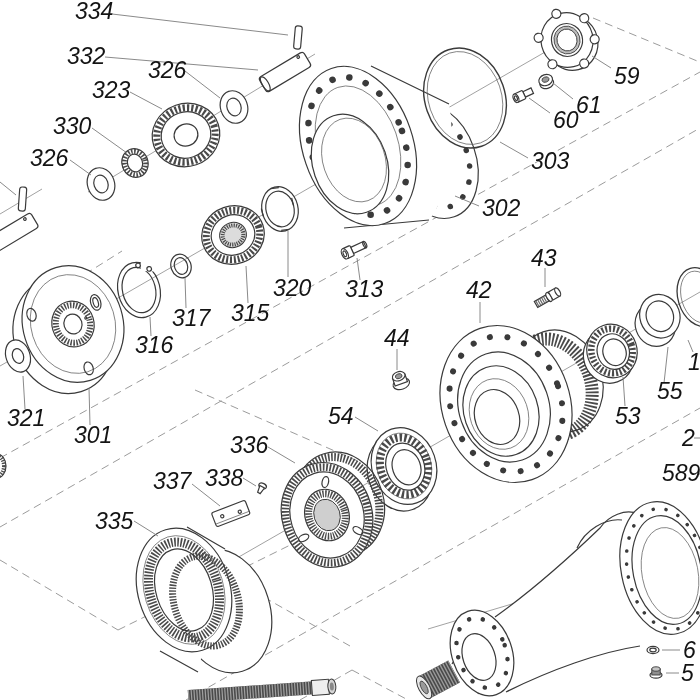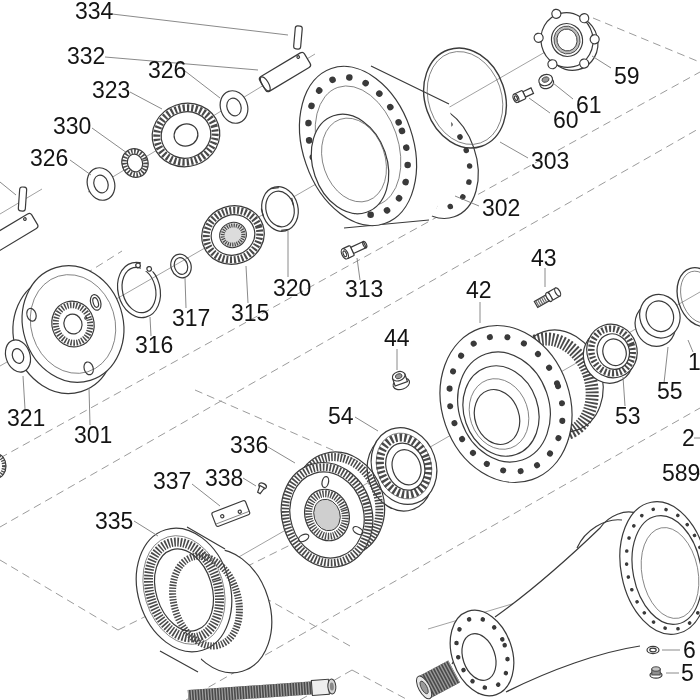--- a/index.html
+++ b/index.html
@@ -1,16 +1,16 @@
 <!DOCTYPE html>
 <html><head>
 <meta charset="utf-8">
 <style>
   html,body{margin:0;padding:0;background:#fff;width:700px;height:700px;overflow:hidden;}
-  #stage{width:700px;height:700px;position:relative;background:#fff;}
+  #stage{width:700px;height:700px;position:relative;background:#fff;font-style:italic;}
   svg{display:block;}
   .p   {fill:#ffffff;stroke:#3a3a3a;stroke-width:1.2;}
   .ln  {fill:none;stroke:#3a3a3a;stroke-width:1.2;}
   .thin{fill:none;stroke:#606060;stroke-width:0.7;}
   .teeth{fill:none;stroke:#4a4a4a;}
   .dots{fill:none;stroke:#3a3a3a;stroke-linecap:round;}
   .lbl{font-family:"Liberation Sans", sans-serif;font-size:23px;fill:#141414;}
   .leader{stroke:#7d7d7d;stroke-width:0.9;fill:none;}
   .dash{stroke:#9c9c9c;stroke-width:1;fill:none;stroke-dasharray:8 5;}
   .axis{stroke:#8a8a8a;stroke-width:0.8;fill:none;}

